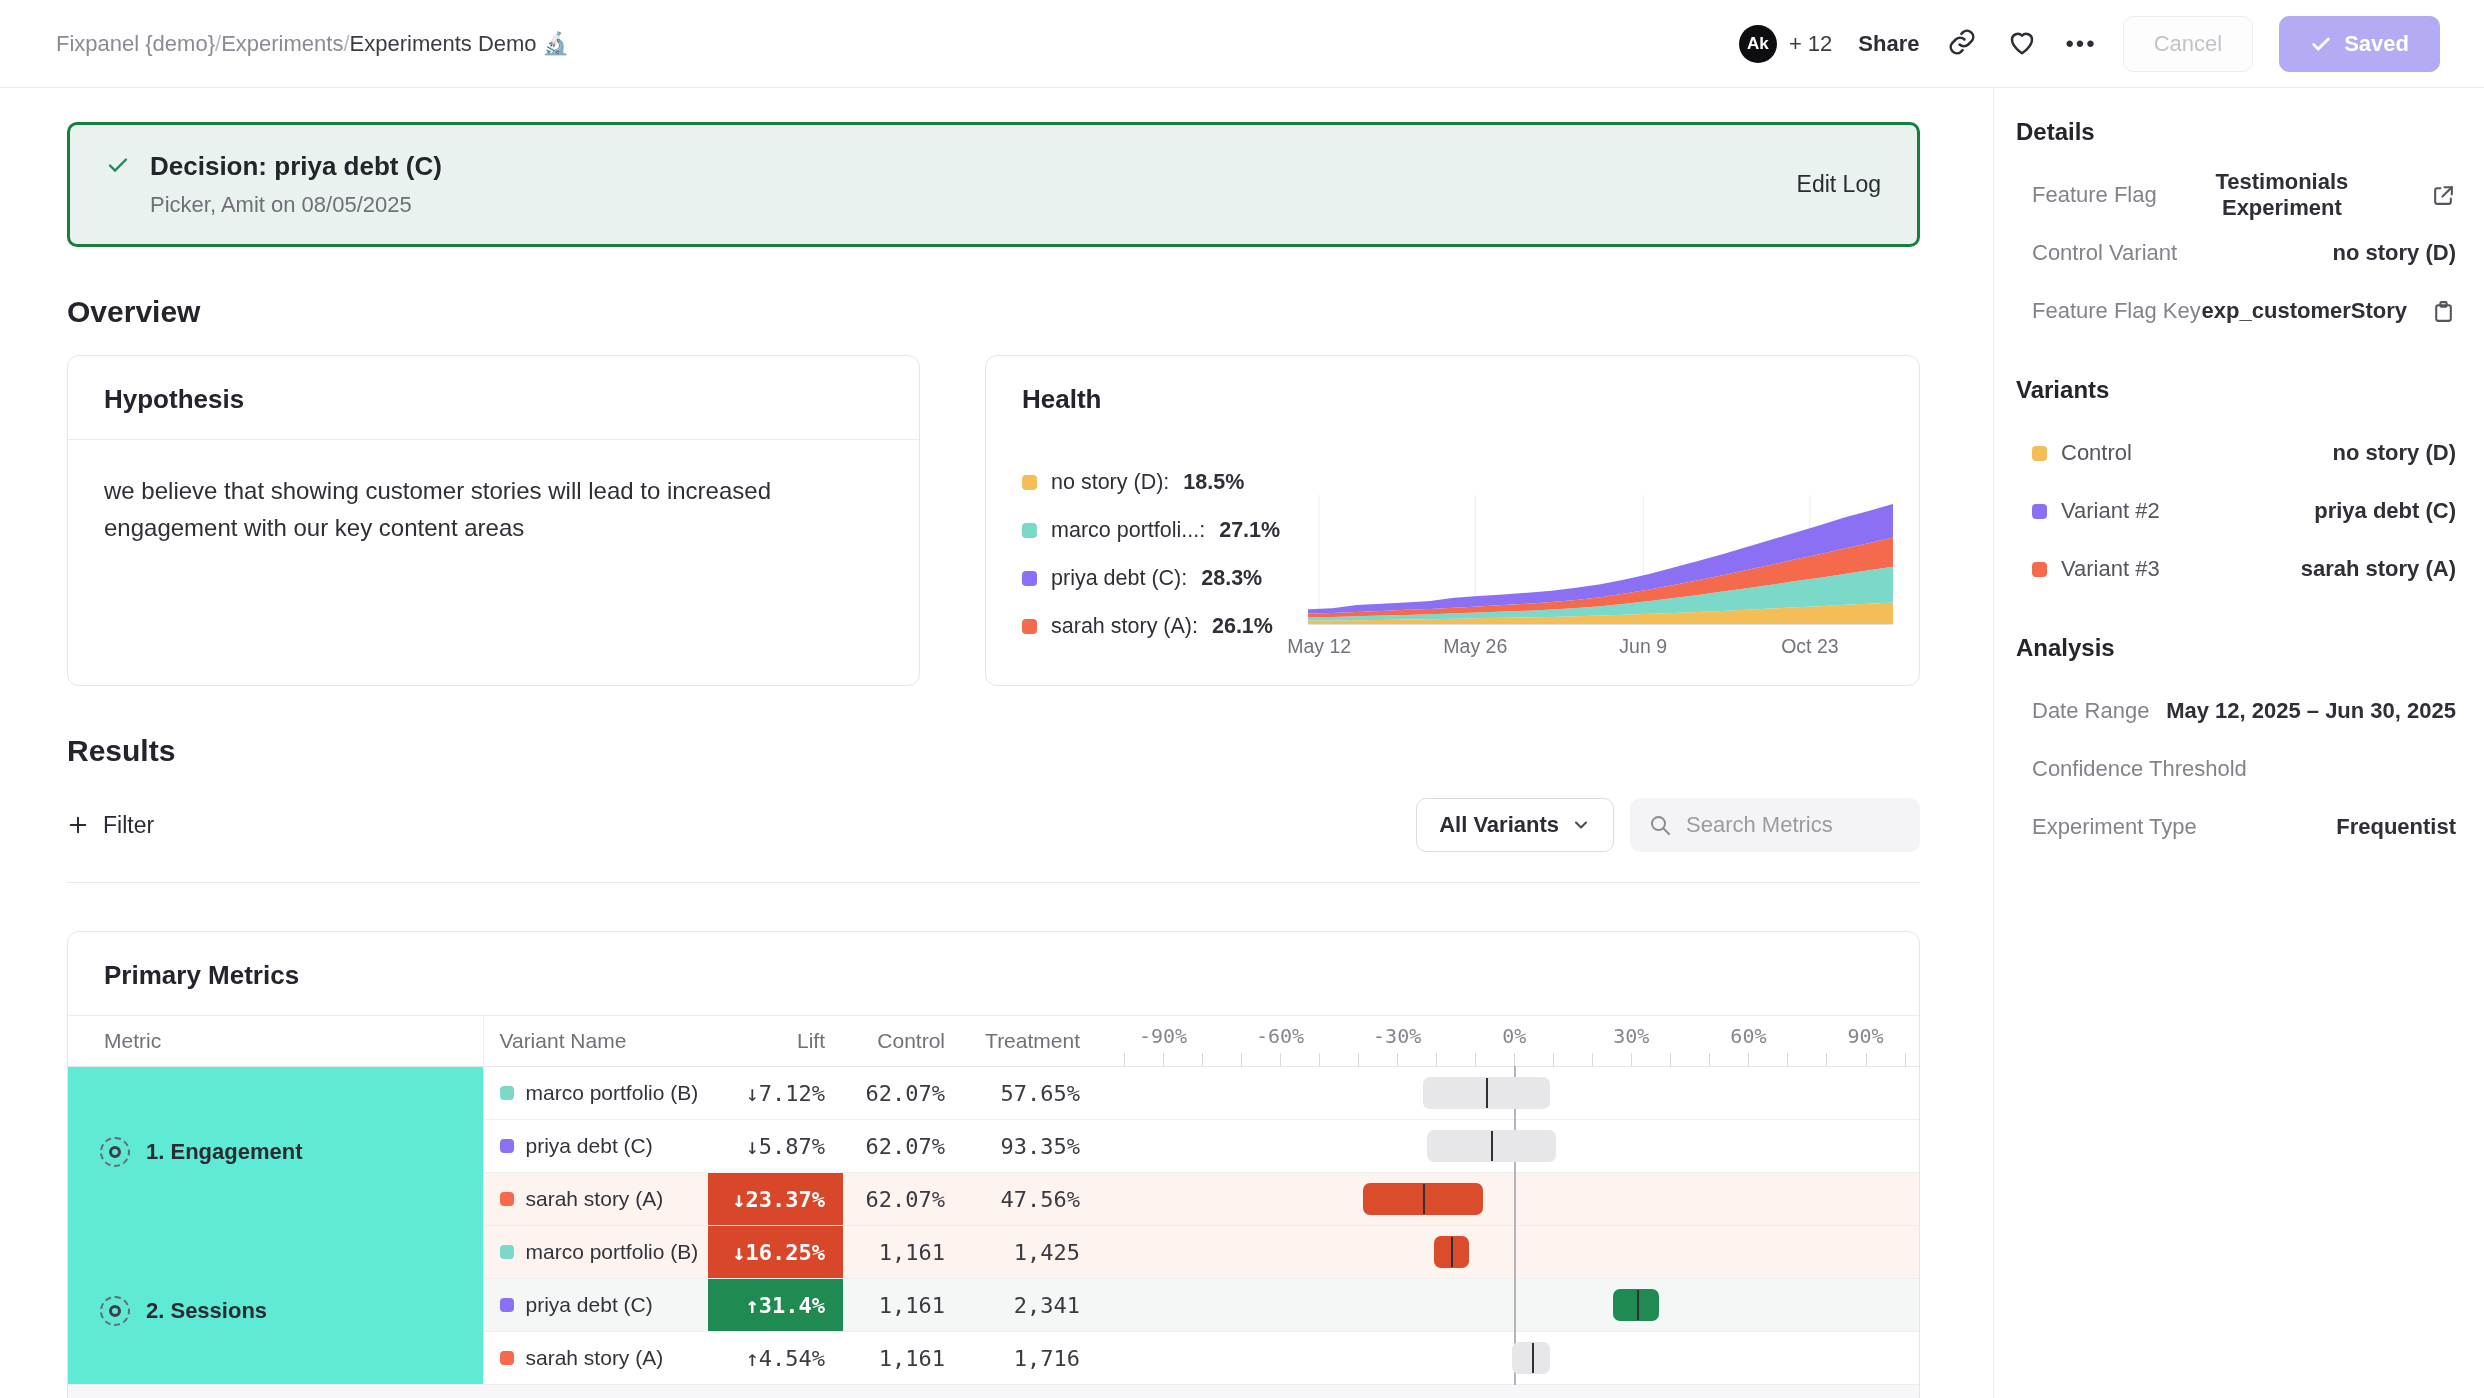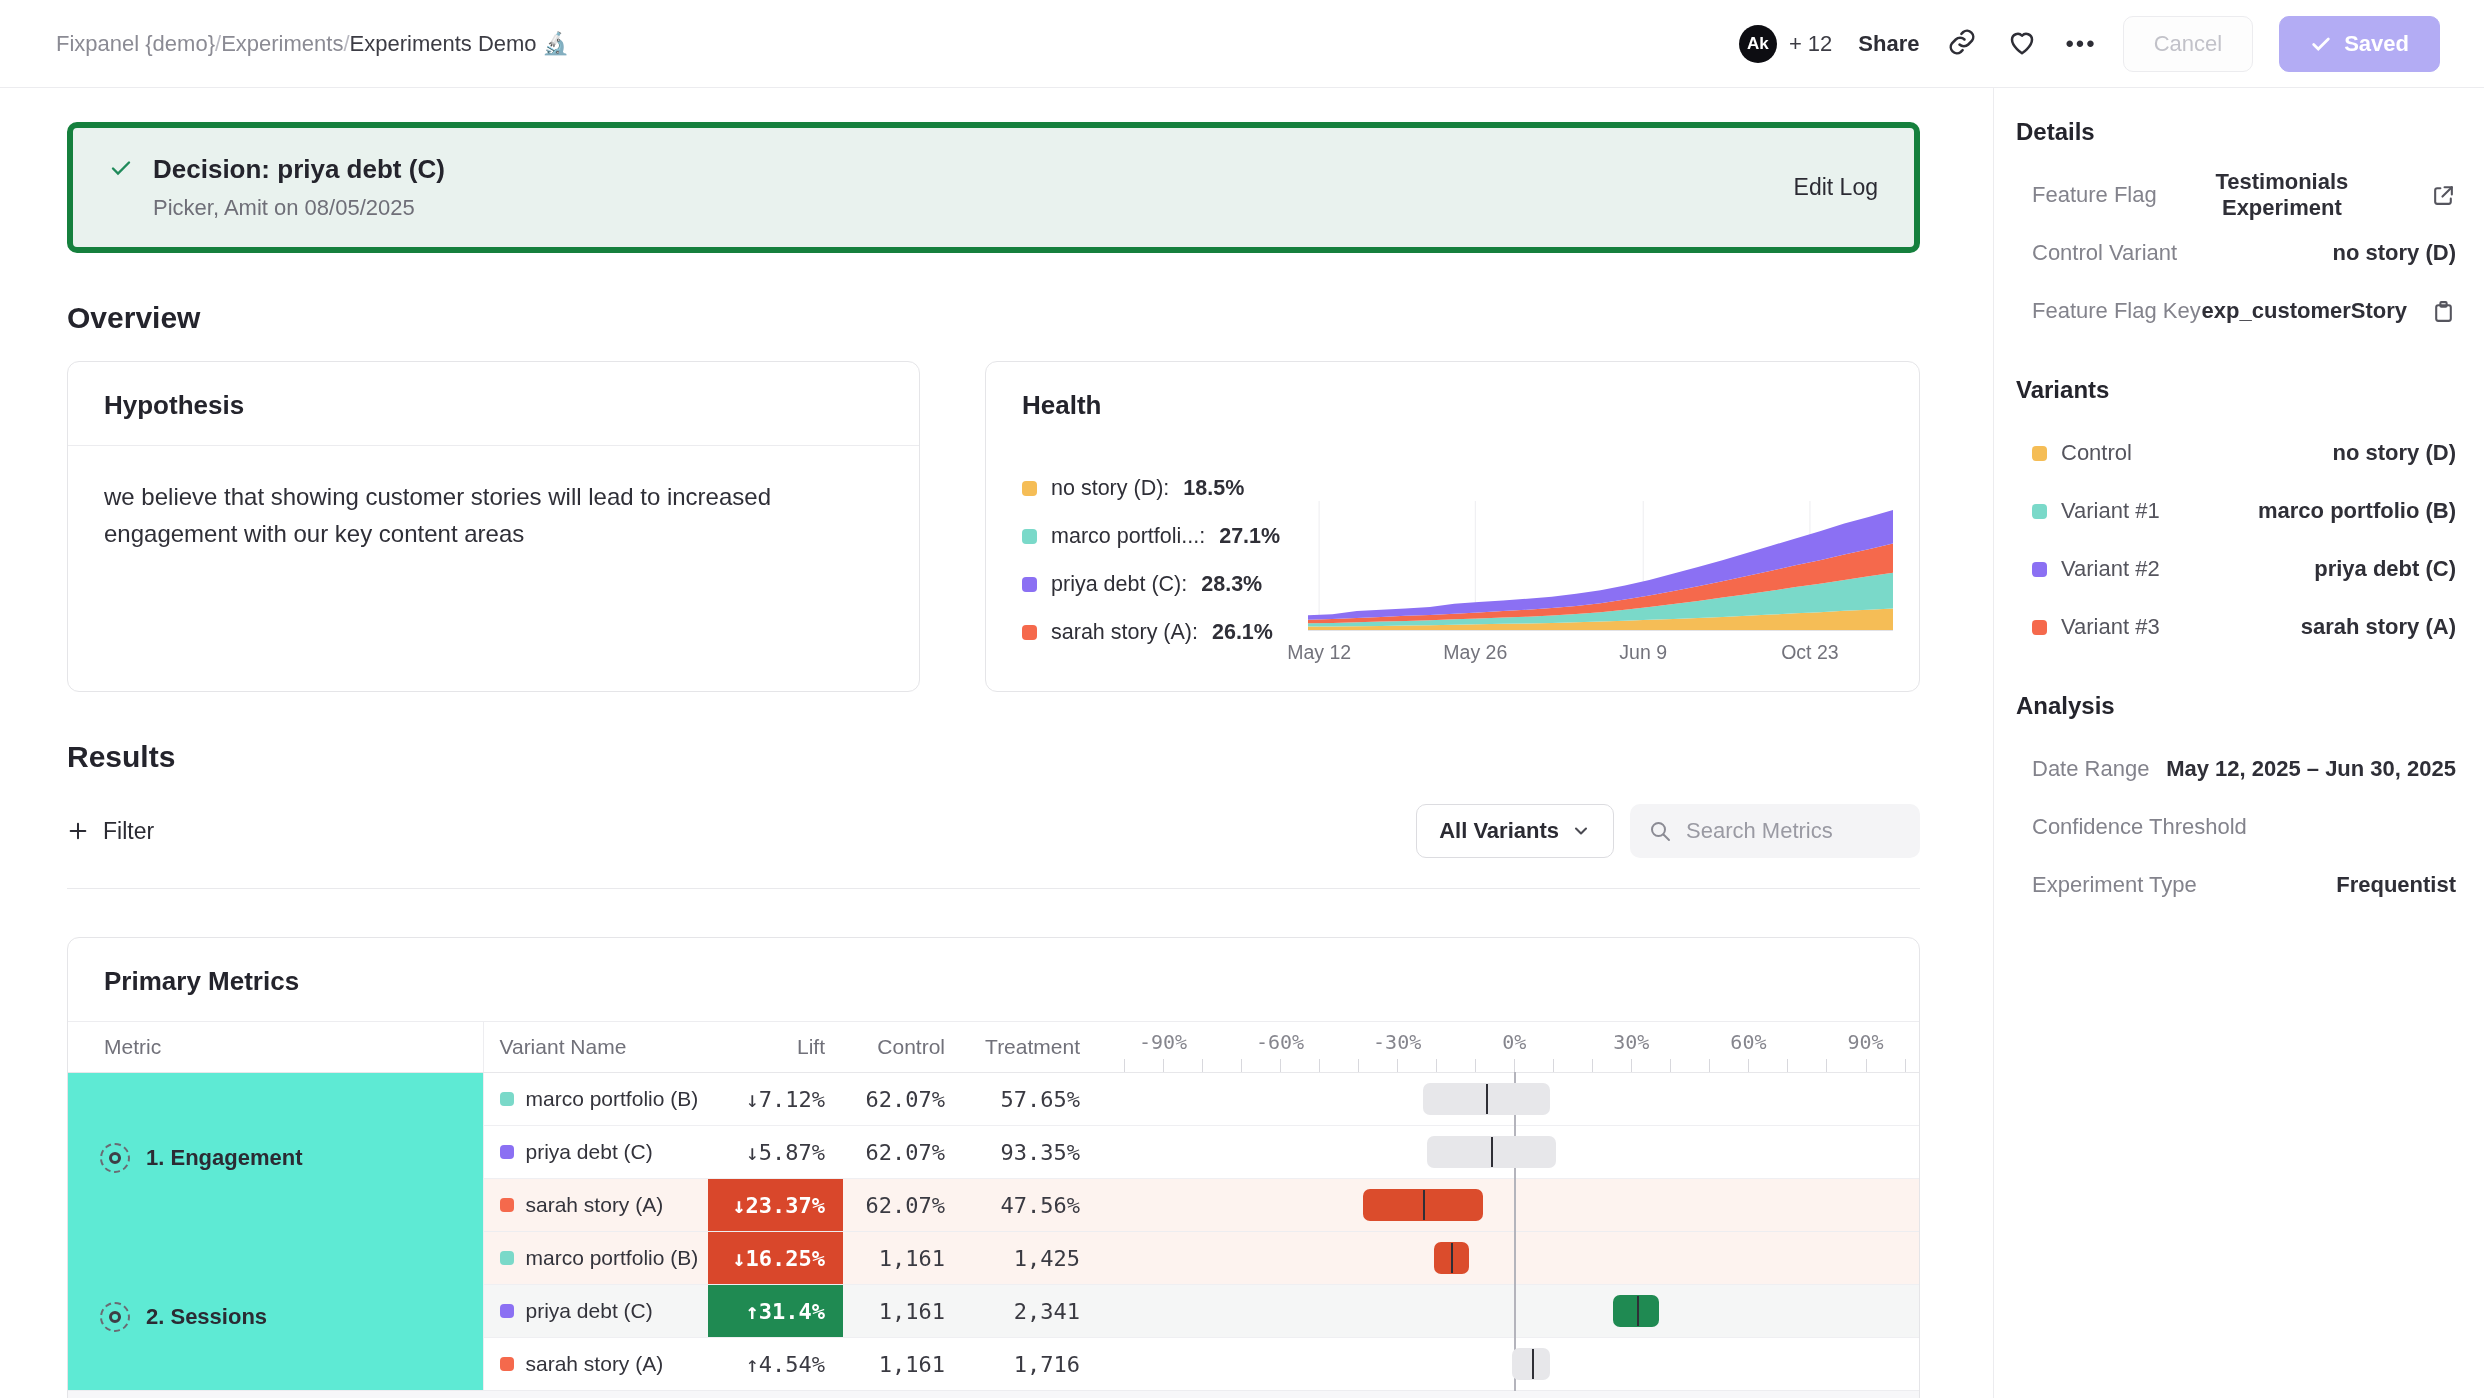--- a/index.html
+++ b/index.html
@@ -26,21 +26,21 @@
   .btn-saved { background:#b3acf4; border:1px solid #b3acf4; color:#ffffff; font-weight:bold;
     display:flex; align-items:center; gap:12px; }
   .btn-saved svg { width:22px; height:22px; }
 
   
   .content { display:flex; height:1310px; }
   .main { width:1993px; padding:0 73px 0 67px; }
   .sidebar { width:491px; border-left:1px solid #ececef; padding:30px 28px 0 22px; }
 
   
-  .banner { margin-top:34px; background:#e9f2ee; border:6px solid #15803d; border-radius:10px;
+  .banner { margin-top:34px; background:#e9f2ee; border:3px solid #15803d; border-radius:10px;
     padding:26px 36px; display:flex; align-items:center; justify-content:space-between; }
   .banner-left { display:flex; gap:18px; }
   .banner-check { color:#1f8a5a; width:26px; height:26px; margin-top:2px; }
   .banner-check svg { width:24px; height:24px; }
   .banner-title { font-size:26px; font-weight:bold; color:#24242c; }
   .banner-sub { font-size:22px; color:#6f6f78; margin-top:10px; }
   .banner-action { font-size:23px; color:#2b2b33; cursor:pointer; background:none; border:none; }
 
   .h2 { font-size:30px; font-weight:bold; color:#24242c; margin-top:48px; }
 
@@ -505,29 +505,20 @@
           <div class="side-label">
             <span class="side-swatch" style="background: rgb(245, 189, 86);"></span>
             <span class="variant-label">Control</span>
           </div>
           <div class="side-value">
             <span>no story (D)</span>
           </div>
         </div>
         <div class="side-row">
           <div class="side-label">
-            <span class="side-swatch" style="background: rgb(122, 217, 201);"></span>
-            <span class="variant-label">Variant #1</span>
-          </div>
-          <div class="side-value">
-            <span>marco portfolio (B)</span>
-          </div>
-        </div>
-        <div class="side-row">
-          <div class="side-label">
             <span class="side-swatch" style="background: rgb(139, 112, 243);"></span>
             <span class="variant-label">Variant #2</span>
           </div>
           <div class="side-value">
             <span>priya debt (C)</span>
           </div>
         </div>
         <div class="side-row">
           <div class="side-label">
             <span class="side-swatch" style="background: rgb(245, 105, 76);"></span>

